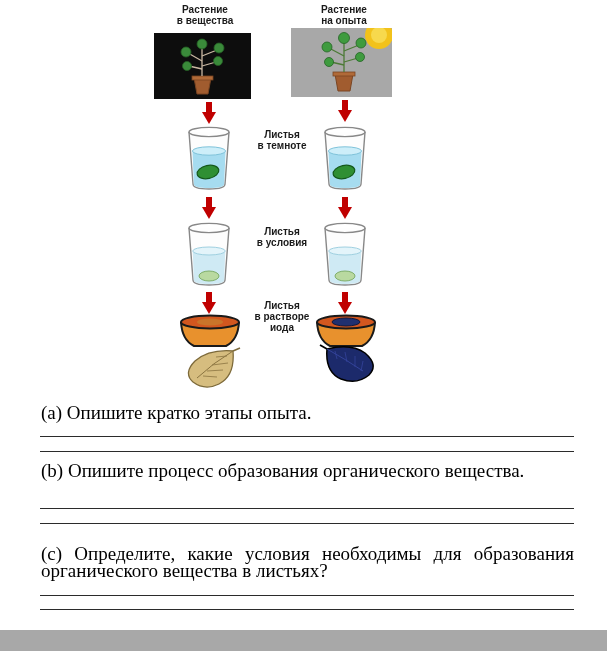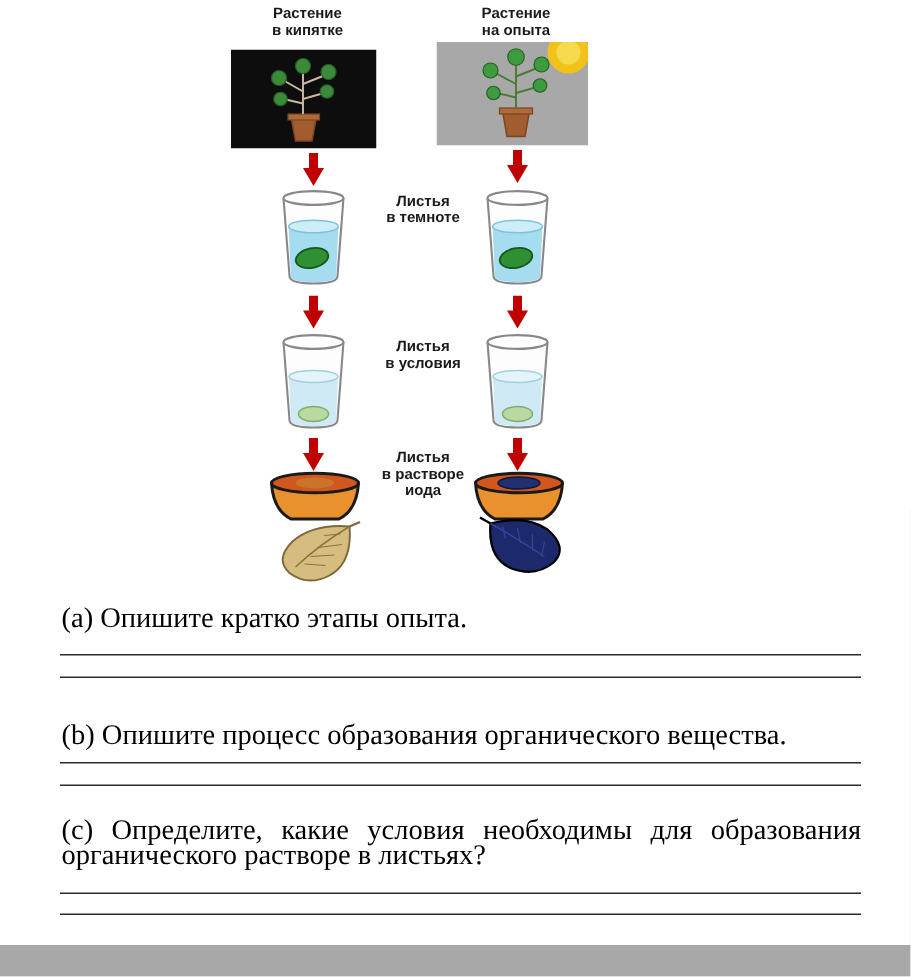--- a/index.html
+++ b/index.html
@@ -41,21 +41,21 @@
       </g>
       <g id="bowl-sym">
         <path d="M3,9 Q4,27 16,33 L48,33 Q60,27 61,9" fill="#e8912d" stroke="#1a1a1a" stroke-width="2"></path>
         <ellipse cx="32" cy="9" rx="29" ry="6.5" fill="#d2571f" stroke="#1a1a1a" stroke-width="2"></ellipse>
       </g>
     </defs>
   </svg>
 
   <div class="dlabel" style="left:153px; top:4px; width:104px">
     <span>Растение</span>
-    <span>в кипятке</span>
+    <span>в вещества</span>
   </div>
   <div class="dlabel" style="left:292px; top:4px; width:104px">
     <span>Растение</span>
     <span>на опыта</span>
   </div>
 
   <svg class="abs" style="left:154px; top:33px" width="97" height="66" viewBox="0 0 97 66">
     <rect width="97" height="66" fill="#0d0d0d"></rect>
     <path d="M40,45 L57,45 L54,61 L43,61 Z" fill="#a15c2f" stroke="#7a4522" stroke-width="1"></path>
     <rect x="38" y="43" width="21" height="4" fill="#b06a38" stroke="#7a4522" stroke-width="0.8"></rect>
@@ -164,22 +164,22 @@
     <path d="M10,6 Q34,0 48,10 Q62,22 52,32 Q40,42 24,36 Q8,29 10,6 Z" fill="#1c2a6b" stroke="#000" stroke-width="1.5"></path>
     <path d="M10,6 Q28,16 46,28" fill="none" stroke="#33439a" stroke-width="1"></path>
     <path d="M18,8 L20,16 M28,9 L30,19 M38,13 L38,24 M46,18 L44,28" stroke="#33439a" stroke-width="0.8"></path>
     <path d="M10,6 L3,2" stroke="#000" stroke-width="1.7"></path>
   </svg>
 
   <div class="q" style="top:405px">(a) Опишите кратко этапы опыта.</div>
   <div class="aline" style="top:436px"></div>
   <div class="aline" style="top:451px"></div>
 
-  <div class="q" style="top:483px">(b) Опишите процесс образования органического вещества.</div>
+  <div class="q" style="top:463px">(b) Опишите процесс образования органического вещества.</div>
   <div class="aline" style="top:508px"></div>
   <div class="aline" style="top:523px"></div>
 
-  <div class="q just" style="top:546px">(c) Определите, какие условия необходимы для образования органического растворе в листьях?</div>
+  <div class="q just" style="top:546px">(c) Определите, какие условия необходимы для образования органического вещества в листьях?</div>
   <div class="aline" style="top:595px"></div>
   <div class="aline" style="top:609px"></div>
 
   <div class="bottom-strip"></div>
 </div>
 
 </body></html>

